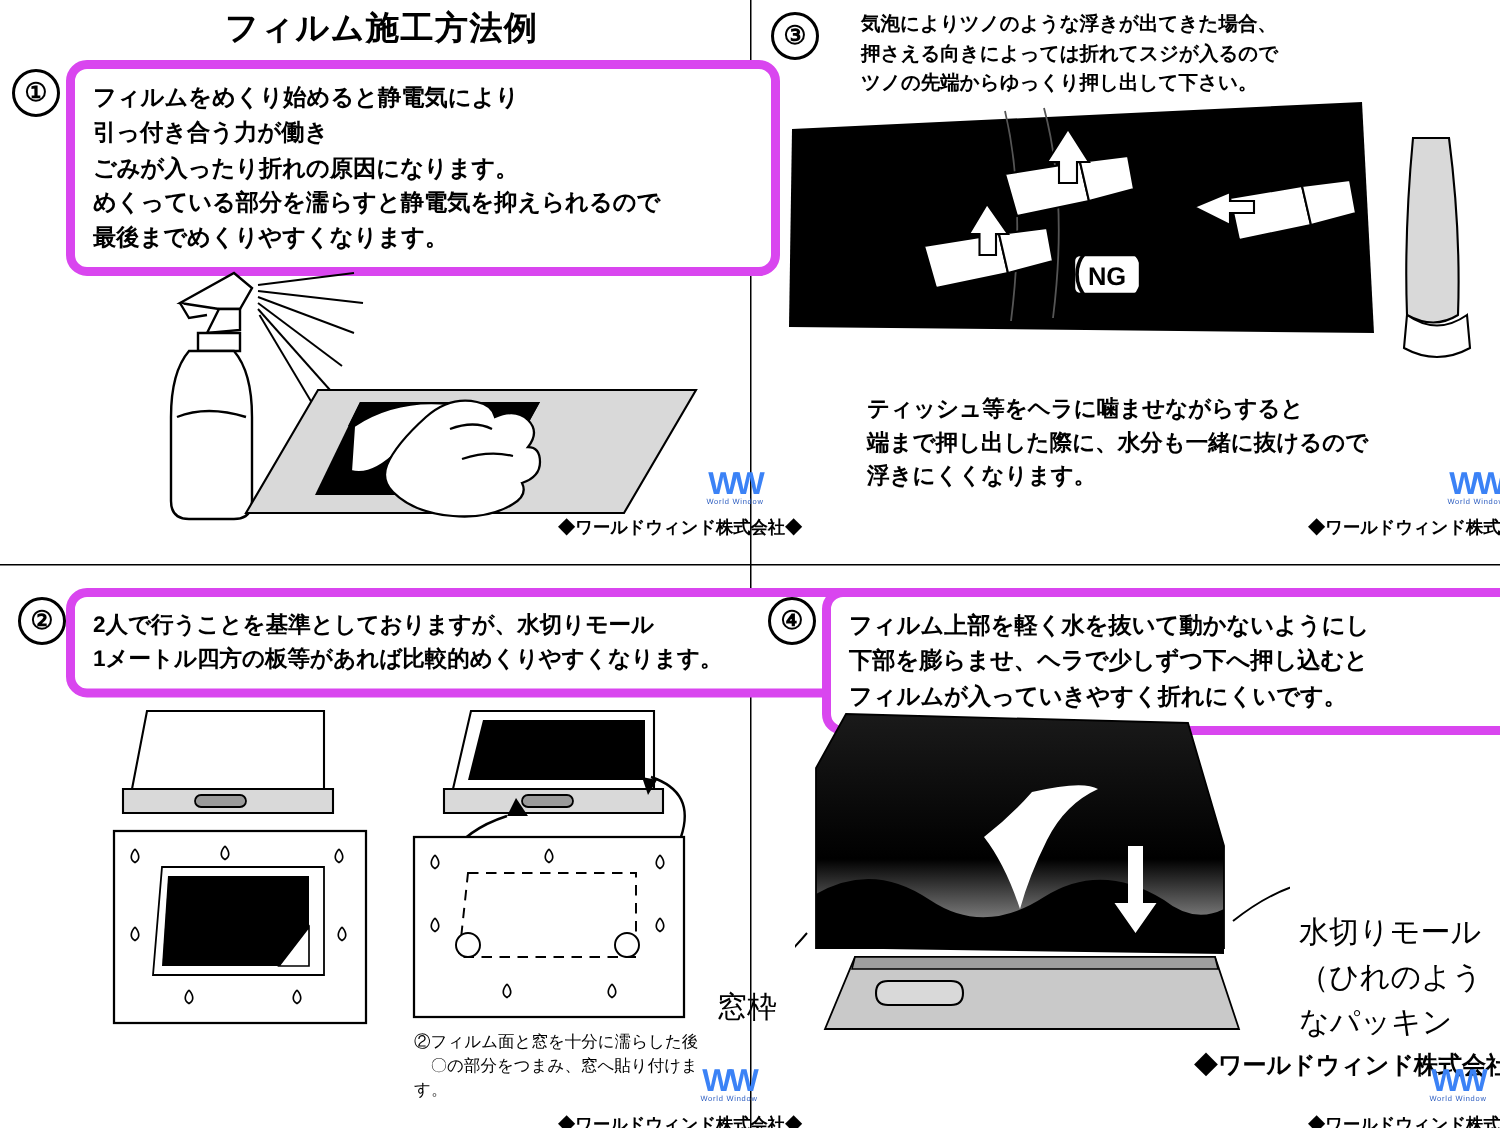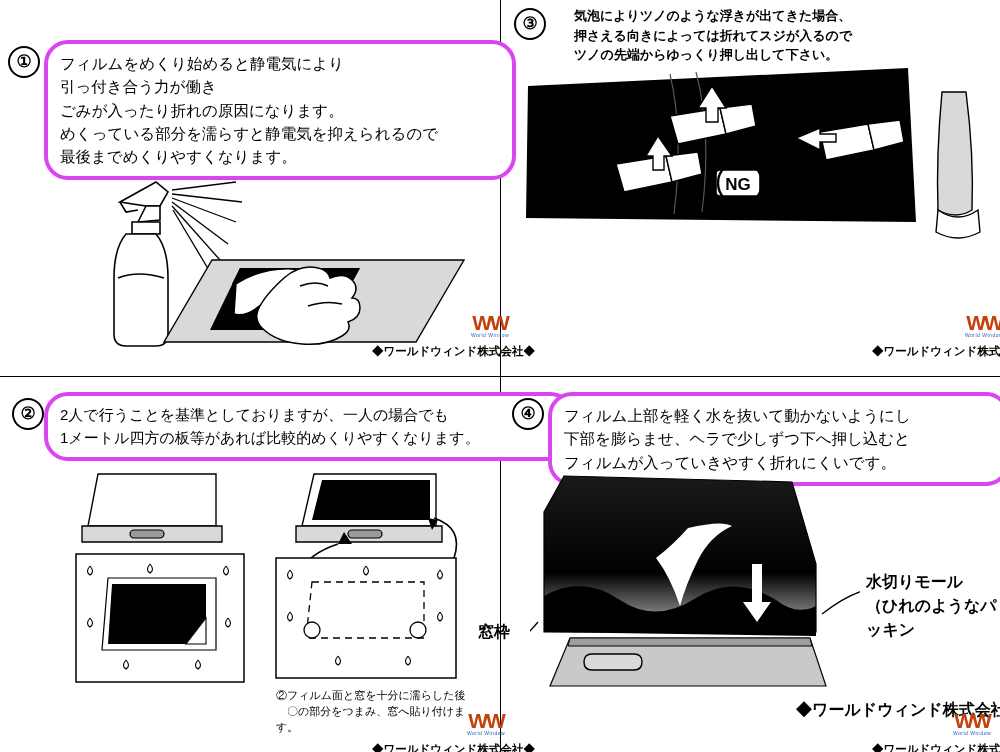--- a/index.html
+++ b/index.html
@@ -52,48 +52,49 @@
     border: 2px solid #000;
     border-radius: 50%;
     text-align: center;
     line-height: 27px;
     font-size: 17px;
     font-weight: bold;
     background: #fff;
   }
   .balloon {
     position: absolute;
-    border: 4px solid #d946ef;
-    border-radius: 24px;
+    border: 6px solid #d946ef;
+    border-radius: 14px;
     background: #fff;
     padding: 8px 12px;
     font-size: 15.5px;
     line-height: 1.5;
-    font-weight: normal;
+    font-weight: bold;
     white-space: pre-line;
   }
   .plain {
     position: absolute;
     font-size: 13px;
     line-height: 1.5;
     font-weight: bold;
     white-space: pre-line;
   }
   .smalltext {
     position: absolute;
     font-size: 11px;
     line-height: 1.45;
     white-space: pre-line;
   }
   .labeltext {
     position: absolute;
-    font-size: 16px;
-    font-weight: bold;
+    font-size: 20px;
+    font-weight: normal;
     white-space: pre-line;
     line-height: 1.5;
+    margin-top: 37px;
   }
   .brand {
     position: absolute;
     font-size: 11.5px;
     font-weight: bold;
     white-space: nowrap;
   }
   .brandbig {
     position: absolute;
     font-size: 16px;
@@ -102,39 +103,40 @@
   }
   .ww {
     position: absolute;
     text-align: center;
   }
   .ww .wwmark {
     font-size: 21px;
     font-weight: bold;
     letter-spacing: -2px;
     line-height: 18px;
-    color: #c2410c;
+    color: #3b82f6;
   }
   .ww .wwsub {
     font-size: 5px;
     letter-spacing: 0.5px;
     color: #2a5bbf;
     line-height: 7px;
   }
   svg { display:block; }
   .fig { position: absolute; }
 </style>
 </head>
 <body>
 
 <div class="page">
 
   <div class="vsep"></div>
   <div class="hsep"></div>
 
+  <div class="title">フィルム施工方法例</div>
 
   <div class="num" style="left:8px; top:46px;">①</div>
   <div class="balloon" style="left:44px; top:40px; width:440px;">フィルムをめくり始めると静電気により
 引っ付き合う力が働き
 ごみが入ったり折れの原因になります。
 めくっている部分を濡らすと静電気を抑えられるので
 最後までめくりやすくなります。</div>
 
   <div class="fig" style="left:60px; top:160px;">
     <svg width="440" height="200" viewBox="0 0 440 200">
@@ -173,21 +175,21 @@
     </svg>
   </div>
 
   <div class="brand" style="left:372px; top:344px;">◆ワールドウィンド株式会社◆</div>
   <div class="ww" style="left:470px; top:314px; width:40px;">
     <div class="wwmark">WW</div>
     <div class="wwsub">World Window</div>
   </div>
 
   <div class="num" style="left:12px; top:398px;">②</div>
-  <div class="balloon" style="left:44px; top:392px; width:498px; font-size:15px;">2人で行うことを基準としておりますが、一人の場合でも
+  <div class="balloon" style="left:44px; top:392px; width:498px; font-size:15px;">2人で行うことを基準としておりますが、水切りモール
 1メートル四方の板等があれば比較的めくりやすくなります。</div>
 
   <div class="fig" style="left:66px; top:468px;">
     <svg width="190" height="220" viewBox="0 0 190 220">
 
       <path d="M32 6 L150 6 L150 58 L22 58 Z" fill="#fff" stroke="#000" stroke-width="1.4"></path>
       <path d="M16 58 L156 58 L156 74 L16 74 Z" fill="#d9d9d9" stroke="#000" stroke-width="1.4"></path>
       <rect x="64" y="62" width="34" height="8" rx="4" fill="#9a9a9a" stroke="#000" stroke-width="1.2"></rect>
 
       <rect x="10" y="86" width="168" height="128" fill="#fff" stroke="#000" stroke-width="1.5"></rect>
@@ -290,20 +292,23 @@
         <circle cx="220" cy="119" r="22" fill="none" stroke="#000" stroke-width="2.4"></circle>
       </g>
 
       <g>
         <path d="M422 28 q-6 64 -4 118 q18 10 34 0 q2 -56 -6 -118 z" fill="#d9d9d9" stroke="#000" stroke-width="1.4"></path>
         <path d="M418 146 q20 14 40 0 l2 22 q-22 12 -44 0 z" fill="#fff" stroke="#000" stroke-width="1.4"></path>
       </g>
     </svg>
   </div>
 
+  <div class="plain" style="left:578px; top:262px; width:400px; font-size:15px;">ティッシュ等をヘラに噛ませながらすると
+端まで押し出した際に、水分も一緒に抜けるので
+浮きにくくなります。</div>
 
   <div class="brand" style="left:872px; top:344px;">◆ワールドウィンド株式会社◆</div>
   <div class="ww" style="left:964px; top:314px; width:40px;">
     <div class="wwmark">WW</div>
     <div class="wwsub">World Window</div>
   </div>
 
   <div class="num" style="left:512px; top:398px;">④</div>
   <div class="balloon" style="left:548px; top:392px; width:430px;">フィルム上部を軽く水を抜いて動かないようにし
 下部を膨らませ、ヘラで少しずつ下へ押し込むと

